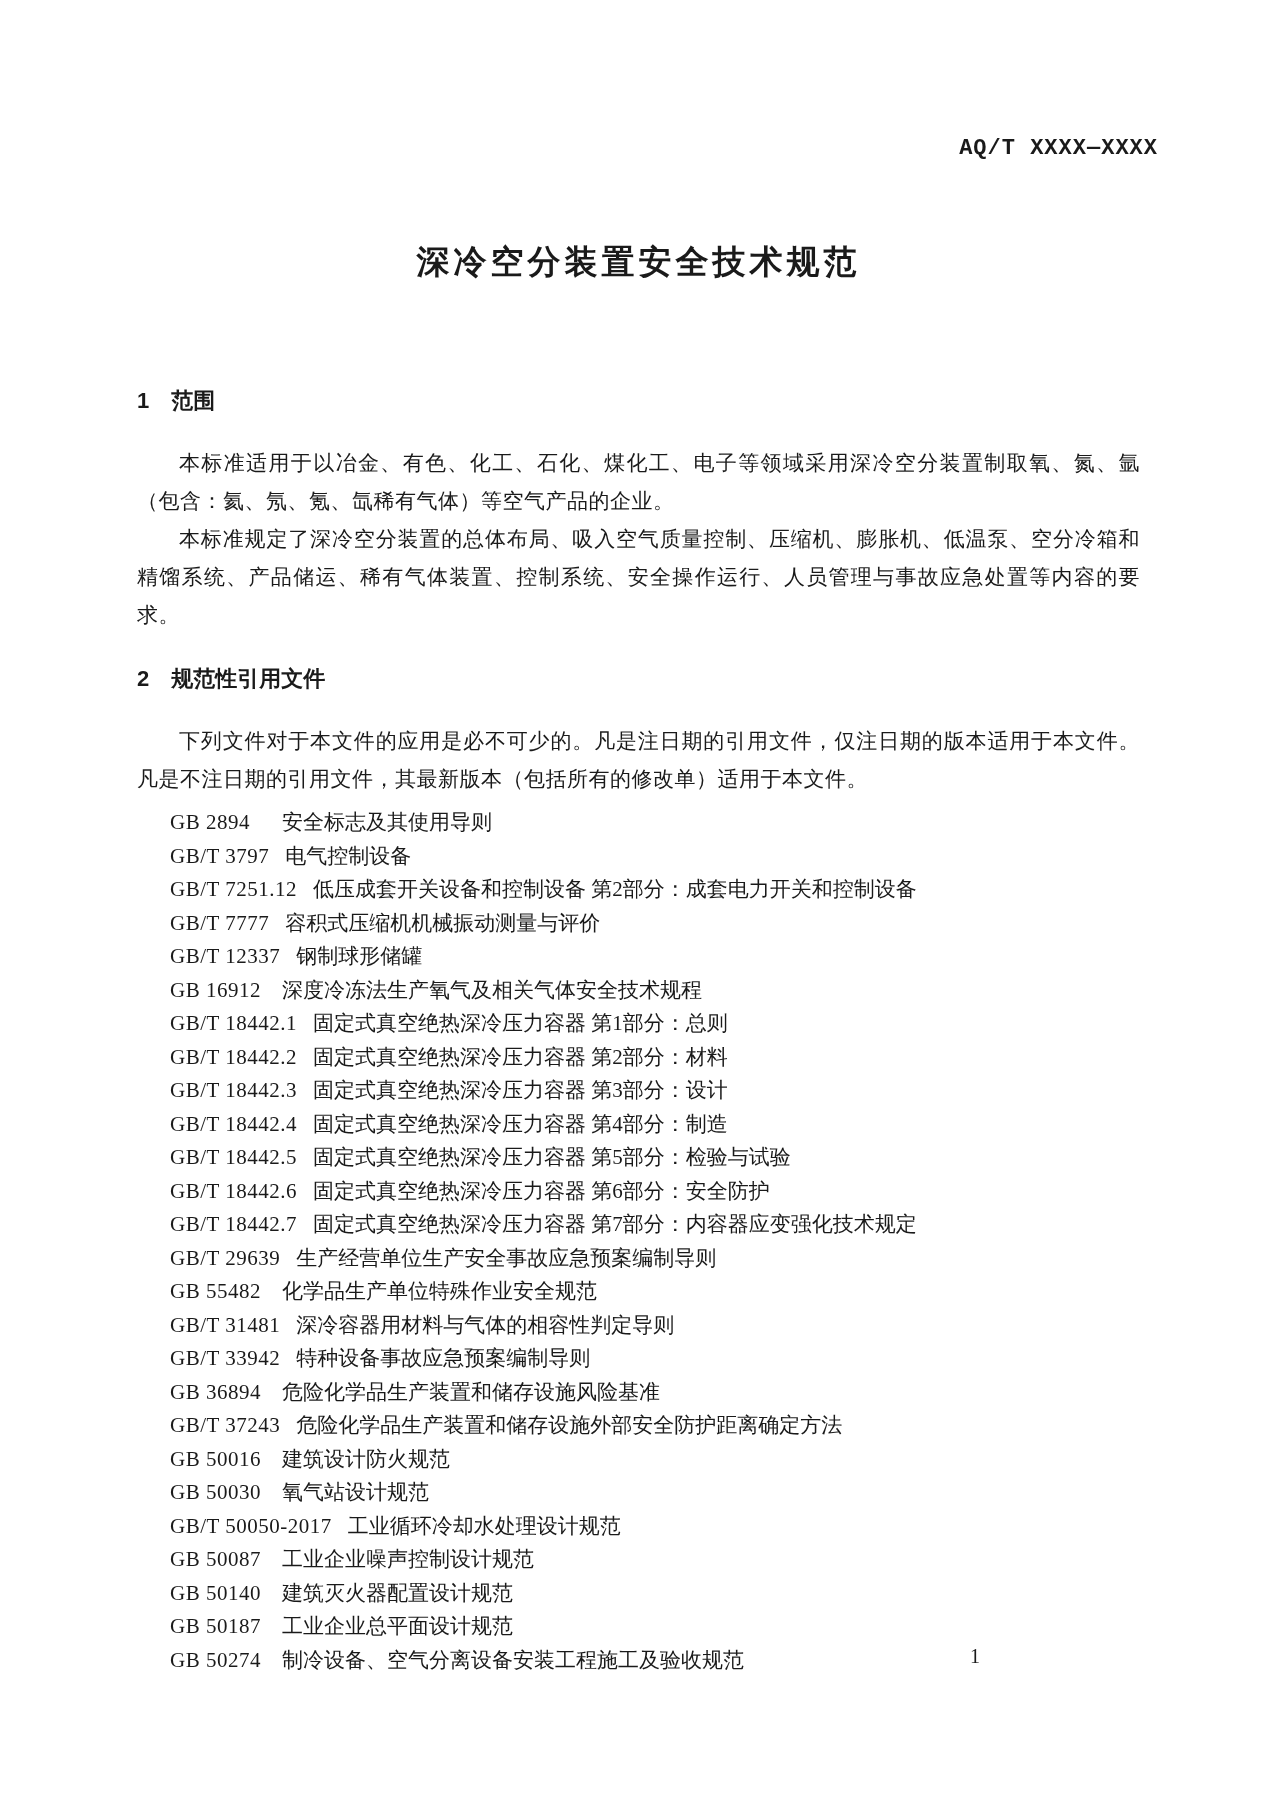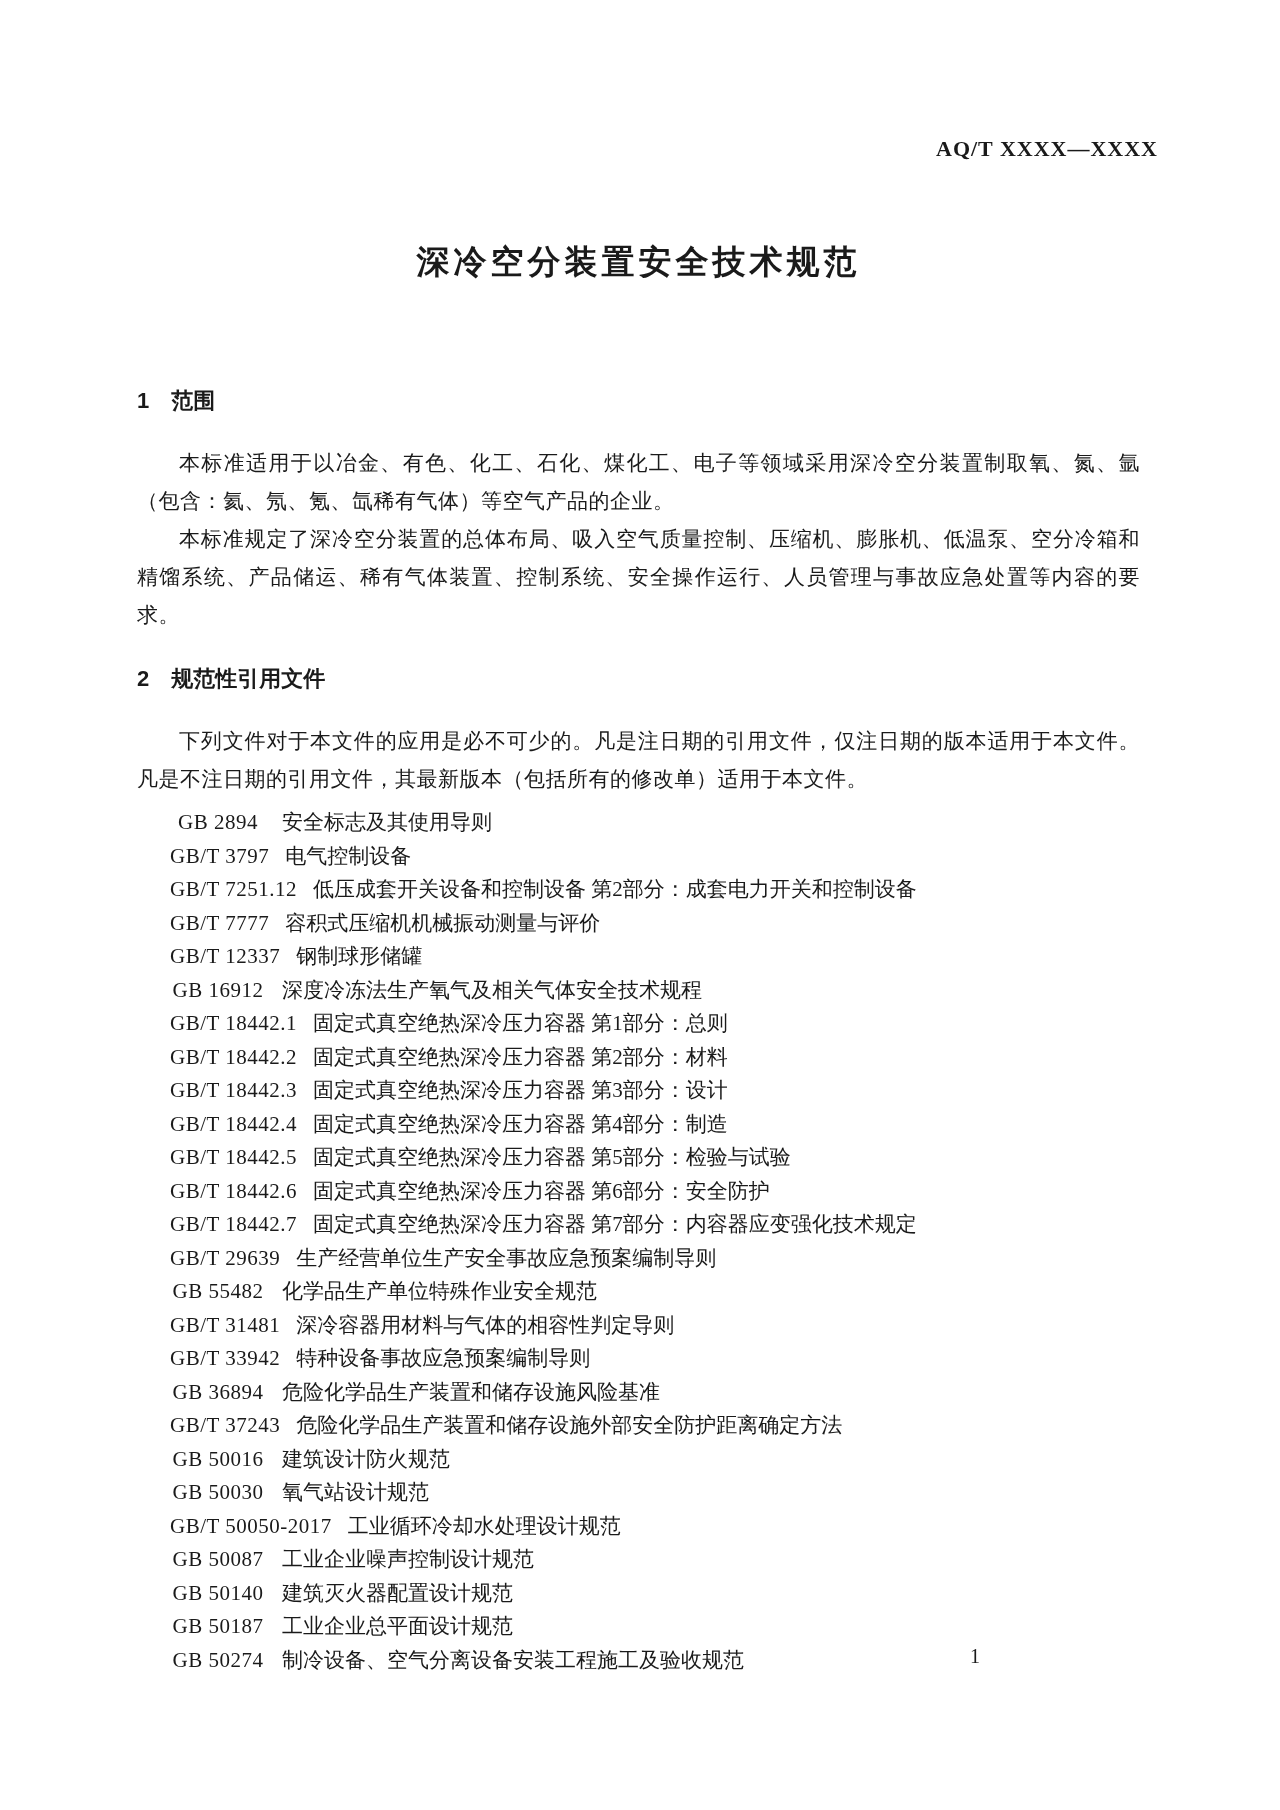--- a/index.html
+++ b/index.html
@@ -10,21 +10,21 @@
     margin: 0 auto;
     background: #ffffff;
     color: #1a1a1a;
     font-family: "Liberation Serif", "DejaVu Serif", serif;
     overflow: hidden;
   }
   .doc-code {
     position: absolute;
     top: 136px;
     right: 122px;
-    font-family: Liberation Serif, serif;
+    font-family: Liberation Mono, monospace;
     font-weight: 600;
     font-size: 22px;
     letter-spacing: 1px;
     white-space: nowrap;
     text-align: right;
   }
   .doc-title {
     position: absolute;
     top: 240px;
     left: 137px;
@@ -64,21 +64,20 @@
   .ref-line {
     font-size: 21px;
     line-height: 33.5px;
     white-space: nowrap;
   }
   .ref-code {
     display: inline-block;
     min-width: 96px;
     margin-right: 16px;
     letter-spacing: 0.5px;
-    text-align: center;
   }
   .page-number {
     position: absolute;
     top: 1645px;
     left: 970px;
     font-size: 20px;
   }
   .watermark {
     position: absolute;
     top: 1823px;

